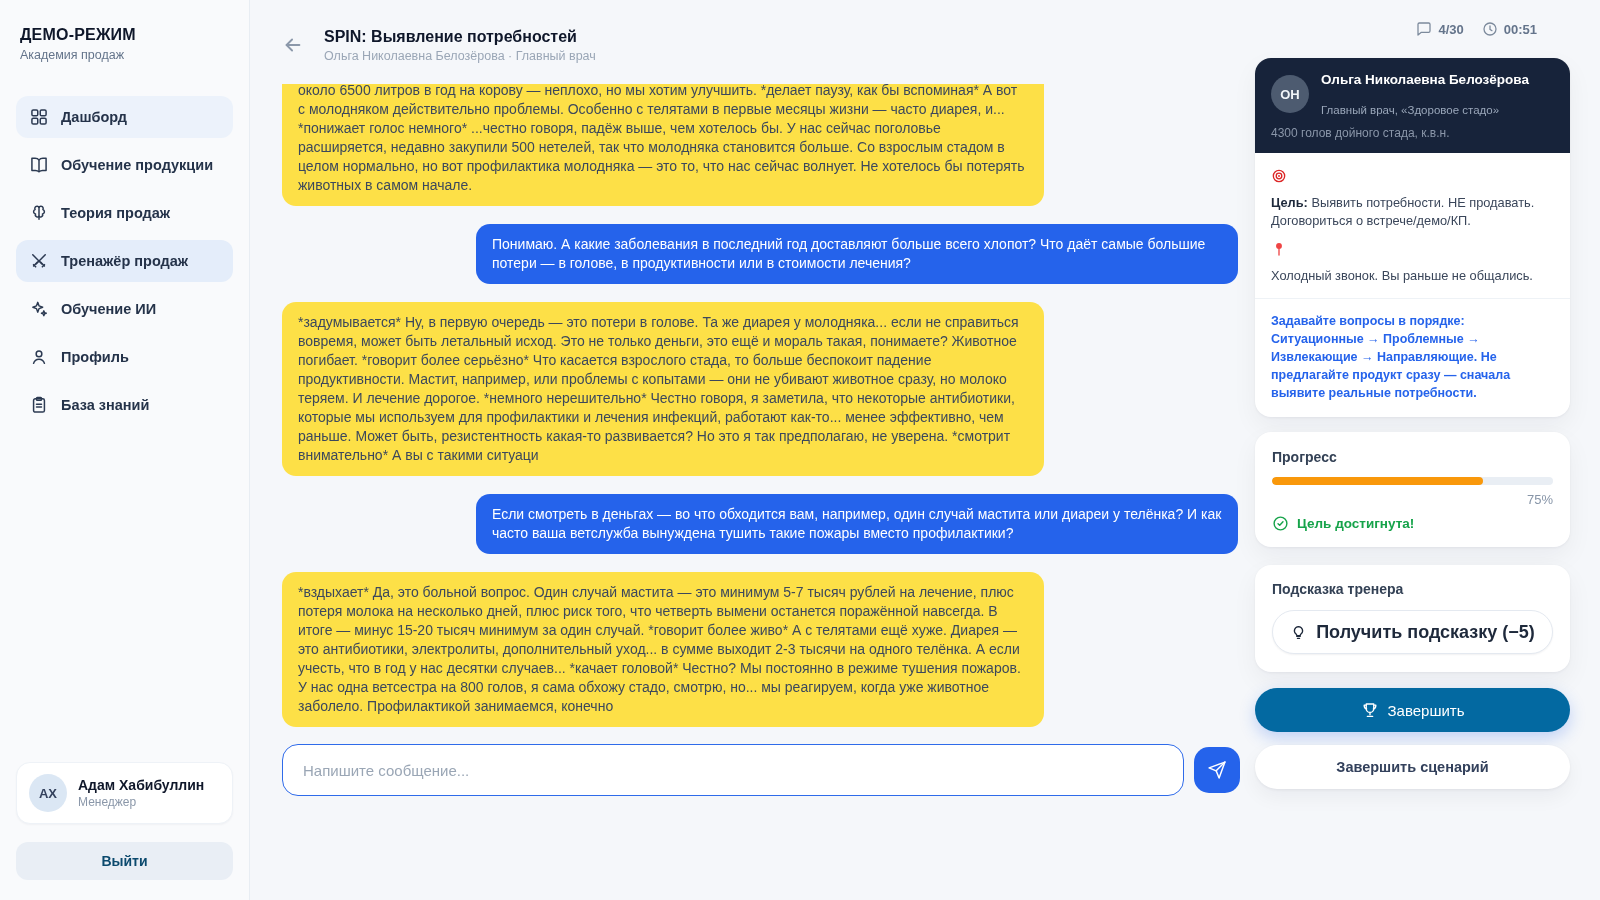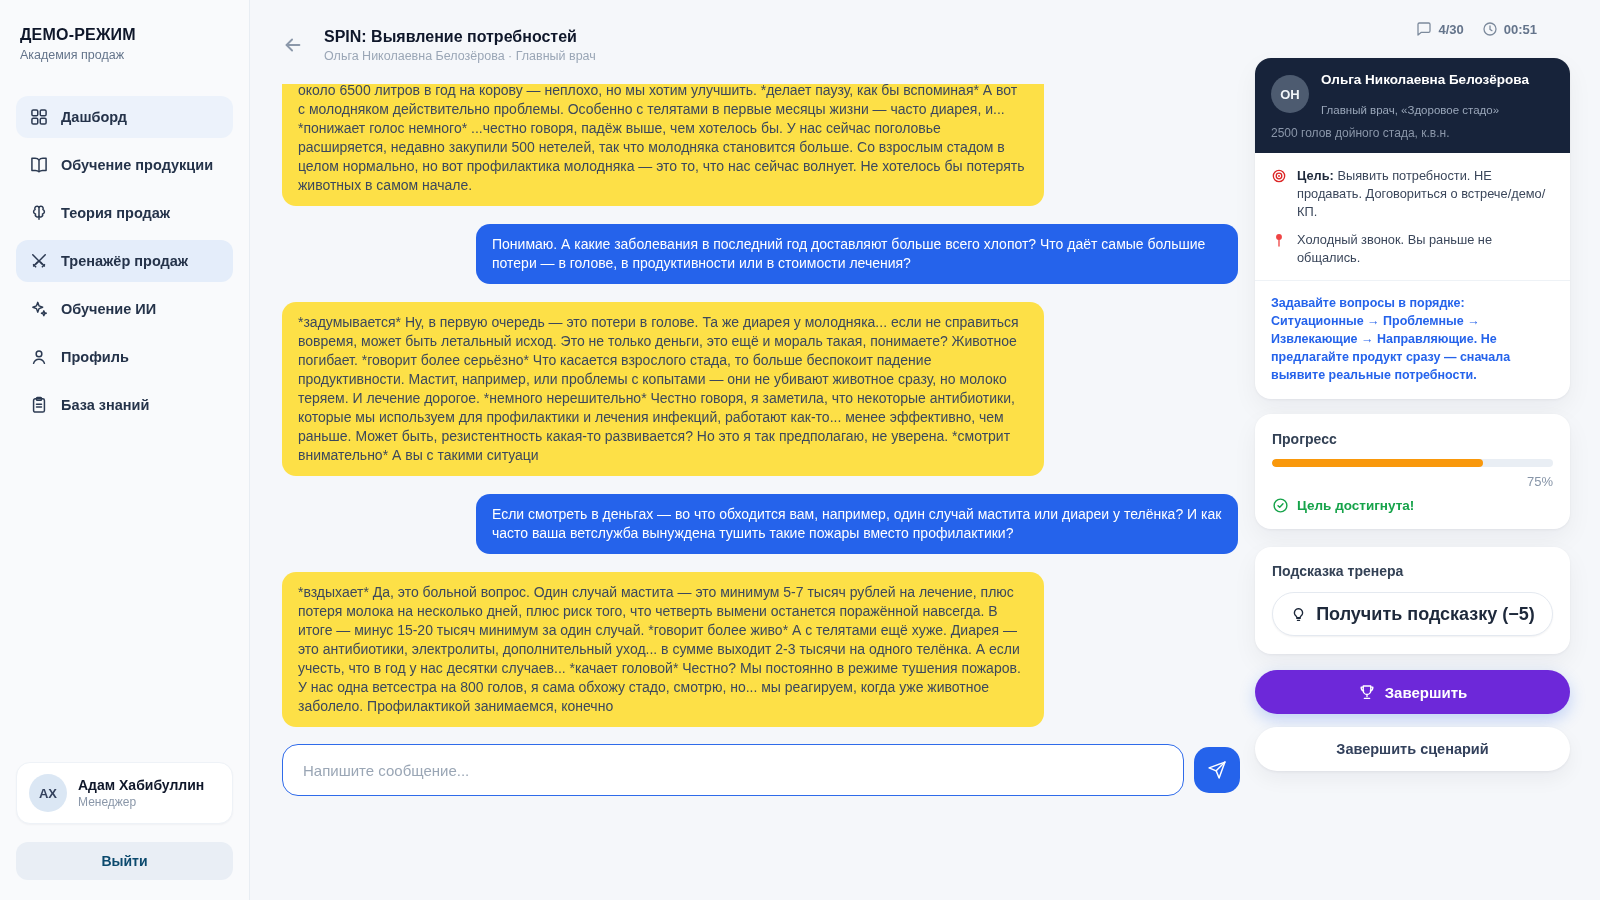--- a/index.html
+++ b/index.html
@@ -107,21 +107,21 @@
   .persona-row { display:flex; align-items:center; gap:12px; }
   .persona-avatar {
     width:38px; height:38px; border-radius:50%; background:#4d5b70;
     color:#f1f5f9; font-size:13px; font-weight:700;
     display:flex; align-items:center; justify-content:center;
   }
   .persona-name { font-size:13.5px; font-weight:800; color:#ffffff; }
   .persona-role { font-size:11.5px; color:#9aa7ba; margin-top:17px; }
   .persona-meta { font-size:12px; color:#8a96a9; margin-top:10px; }
   .brief { padding:14px 16px 13px 16px; }
-  .brief-row { display:flex; gap:10px; font-size:12.8px; line-height:18px; color:#3a465a; }
+  .brief-row { display:flex; gap:10px; font-size:12.8px; line-height:18px; color:#3a465a;flex-direction:column; }
   .brief-row + .brief-row { margin-top:10px; }
   .brief-ic { width:16px; min-width:16px; height:16px; margin-top:1px; }
   .brief-label { font-weight:800; color:#1e293b; }
   .tipbox {
     border-top:1px solid #eef2f6; padding:13px 16px 15px 16px;
     font-size:12.5px; line-height:18px; font-weight:700; color:#2563eb;
   }
 
   .progress-card { margin-top:15px; padding:17px 17px 15px 17px; }
   .progress-title { font-size:14px; font-weight:800; color:#334155; }
@@ -137,22 +137,22 @@
   .hint-title { font-size:14px; font-weight:800; color:#334155; }
   .hint-btn {
     margin-top:13px; width:100%; height:44px; border-radius:999px;
     background:#ffffff; border:1px solid #e4e9f0;
     box-shadow:0 1px 2px rgba(15,23,42,.06);
     font-family:inherit; font-size:18px; font-weight:700; color:#1e293b;
     display:flex; align-items:center; justify-content:center; gap:9px; cursor:pointer;
   }
   .finish-btn {
     margin-top:16px; height:44px; border:none; border-radius:999px;
-    background:#6d28d9; color:#ffffff;
-    font-family:inherit; font-size:15px; font-weight:700;
+    background:#0369a1; color:#ffffff;
+    font-family:inherit; font-size:15px; font-weight:400;
     display:flex; align-items:center; justify-content:center; gap:9px; cursor:pointer;
     box-shadow:0 6px 16px rgba(37,99,235,.25);
   }
   .end-btn {
     margin-top:13px; height:44px; border:none; border-radius:999px;
     background:#ffffff; color:#33415c;
     font-family:inherit; font-size:14.5px; font-weight:700; cursor:pointer;
     box-shadow:0 1px 3px rgba(15,23,42,.06), 0 8px 20px rgba(15,23,42,.05);
   }
 </style>
@@ -303,21 +303,21 @@
 
   <div class="card">
     <div class="persona-head">
       <div class="persona-row">
         <div class="persona-avatar">ОН</div>
         <div>
           <div class="persona-name">Ольга Николаевна Белозёрова</div>
           <div class="persona-role">Главный врач, «Здоровое стадо»</div>
         </div>
       </div>
-      <div class="persona-meta">2500 голов дойного стада, к.в.н.</div>
+      <div class="persona-meta">4300 голов дойного стада, к.в.н.</div>
     </div>
 
     <div class="brief">
       <div class="brief-row">
         <svg class="brief-ic" viewBox="0 0 24 24" fill="none">
             <circle cx="12" cy="12" r="8.5" stroke="#dc2626" stroke-width="2"></circle>
             <circle cx="12" cy="12" r="4.2" stroke="#dc2626" stroke-width="2"></circle>
             <circle cx="12" cy="12" r="1.4" fill="#dc2626"></circle>
           </svg>
         <div><span class="brief-label">Цель:</span> <span>Выявить потребности. НЕ продавать. Договориться о встрече/демо/КП.</span></div>

